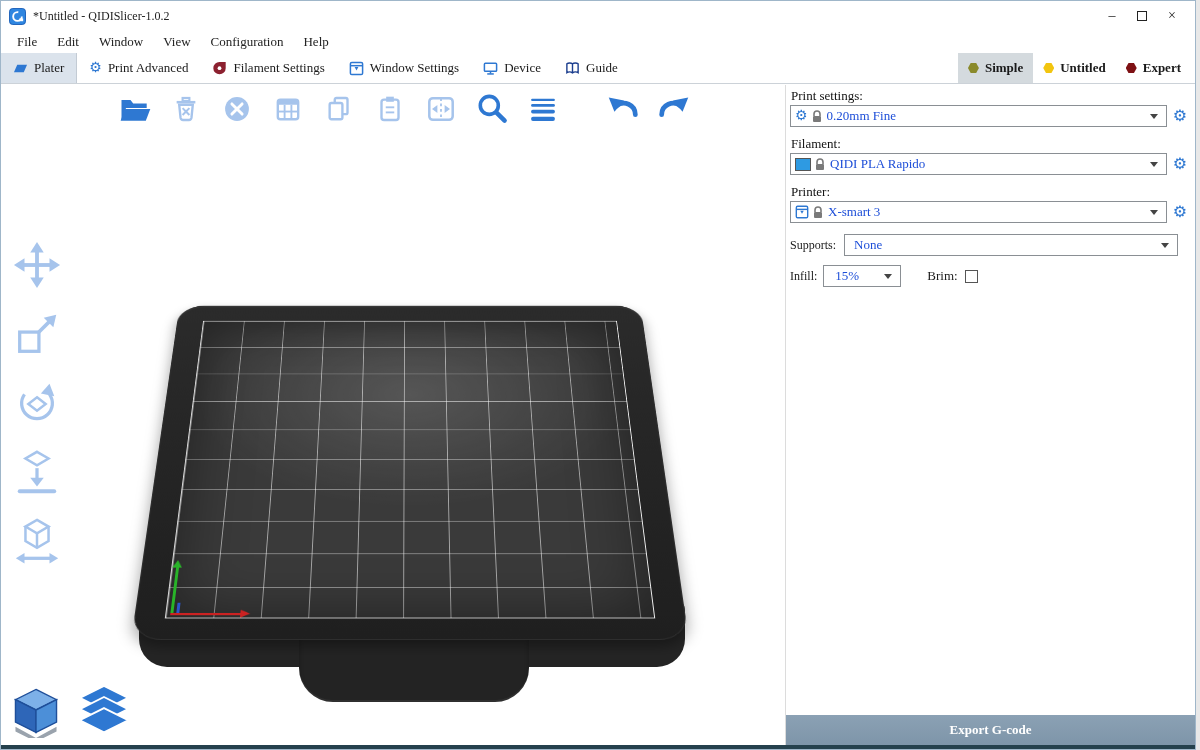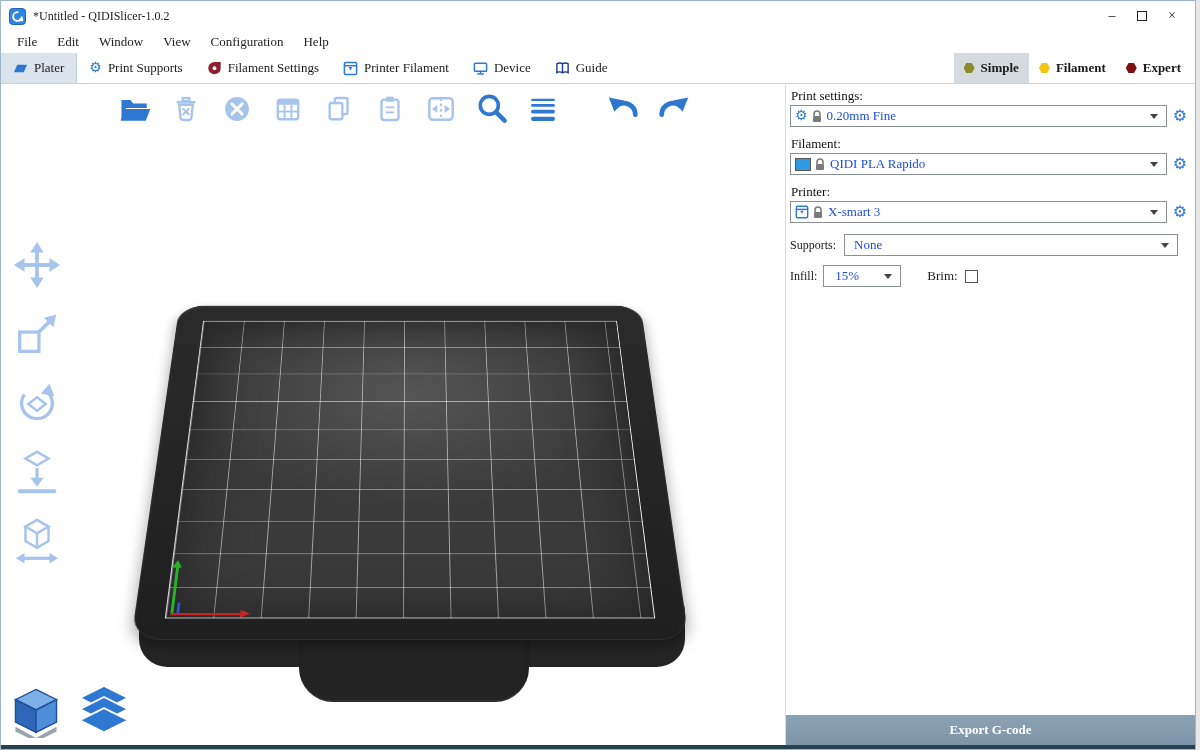--- a/index.html
+++ b/index.html
@@ -135,36 +135,36 @@
 
   <div class="tabbar">
     <div class="tab active">
       <svg width="15" height="15" viewBox="0 0 16 16">
         <polygon points="1,12 4.5,4 15,4 11.5,12" fill="#2e78d2"></polygon>
       </svg>
       <span>Plater</span>
     </div>
     <div class="tab">
       <span class="glyph" style="color:#2e78d2">⚙</span>
-      <span>Print Supports</span>
+      <span>Print Advanced</span>
     </div>
     <div class="tab">
       <svg width="15" height="15" viewBox="0 0 16 16">
         <path d="M8 1 A6.6 6.6 0 1 0 14.6 7.6 L14.6 1 Z" fill="#8c2130"></path>
         <circle cx="8" cy="7.6" r="2" fill="#ffffff"></circle>
       </svg>
       <span>Filament Settings</span>
     </div>
     <div class="tab">
       <svg width="15" height="15" viewBox="0 0 16 16">
         <rect x="1.5" y="1.5" width="13" height="13" rx="1.5" fill="none" stroke="#2e78d2" stroke-width="1.6"></rect>
         <line x1="1.5" y1="5" x2="14.5" y2="5" stroke="#2e78d2" stroke-width="1.6"></line>
         <polygon points="8,10 6,6.5 10,6.5" fill="#2e78d2"></polygon>
       </svg>
-      <span>Printer Filament</span>
+      <span>Window Settings</span>
     </div>
     <div class="tab">
       <svg width="15" height="15" viewBox="0 0 16 16">
         <rect x="1.5" y="2.5" width="13" height="8.5" rx="1" fill="none" stroke="#2e78d2" stroke-width="1.6"></rect>
         <line x1="8" y1="11" x2="8" y2="13.5" stroke="#2e78d2" stroke-width="1.6"></line>
         <line x1="4.5" y1="13.8" x2="11.5" y2="13.8" stroke="#2e78d2" stroke-width="1.6"></line>
       </svg>
       <span>Device</span>
     </div>
     <div class="tab">
@@ -175,21 +175,21 @@
       <span>Guide</span>
     </div>
 
     <div class="modes">
       <div class="mode active">
         <span class="hex hex-simple"></span>
         <span>Simple</span>
       </div>
       <div class="mode">
         <span class="hex hex-advanced"></span>
-        <span>Filament</span>
+        <span>Untitled</span>
       </div>
       <div class="mode">
         <span class="hex hex-expert"></span>
         <span>Expert</span>
       </div>
     </div>
   </div>
 
   <div class="main">
 

